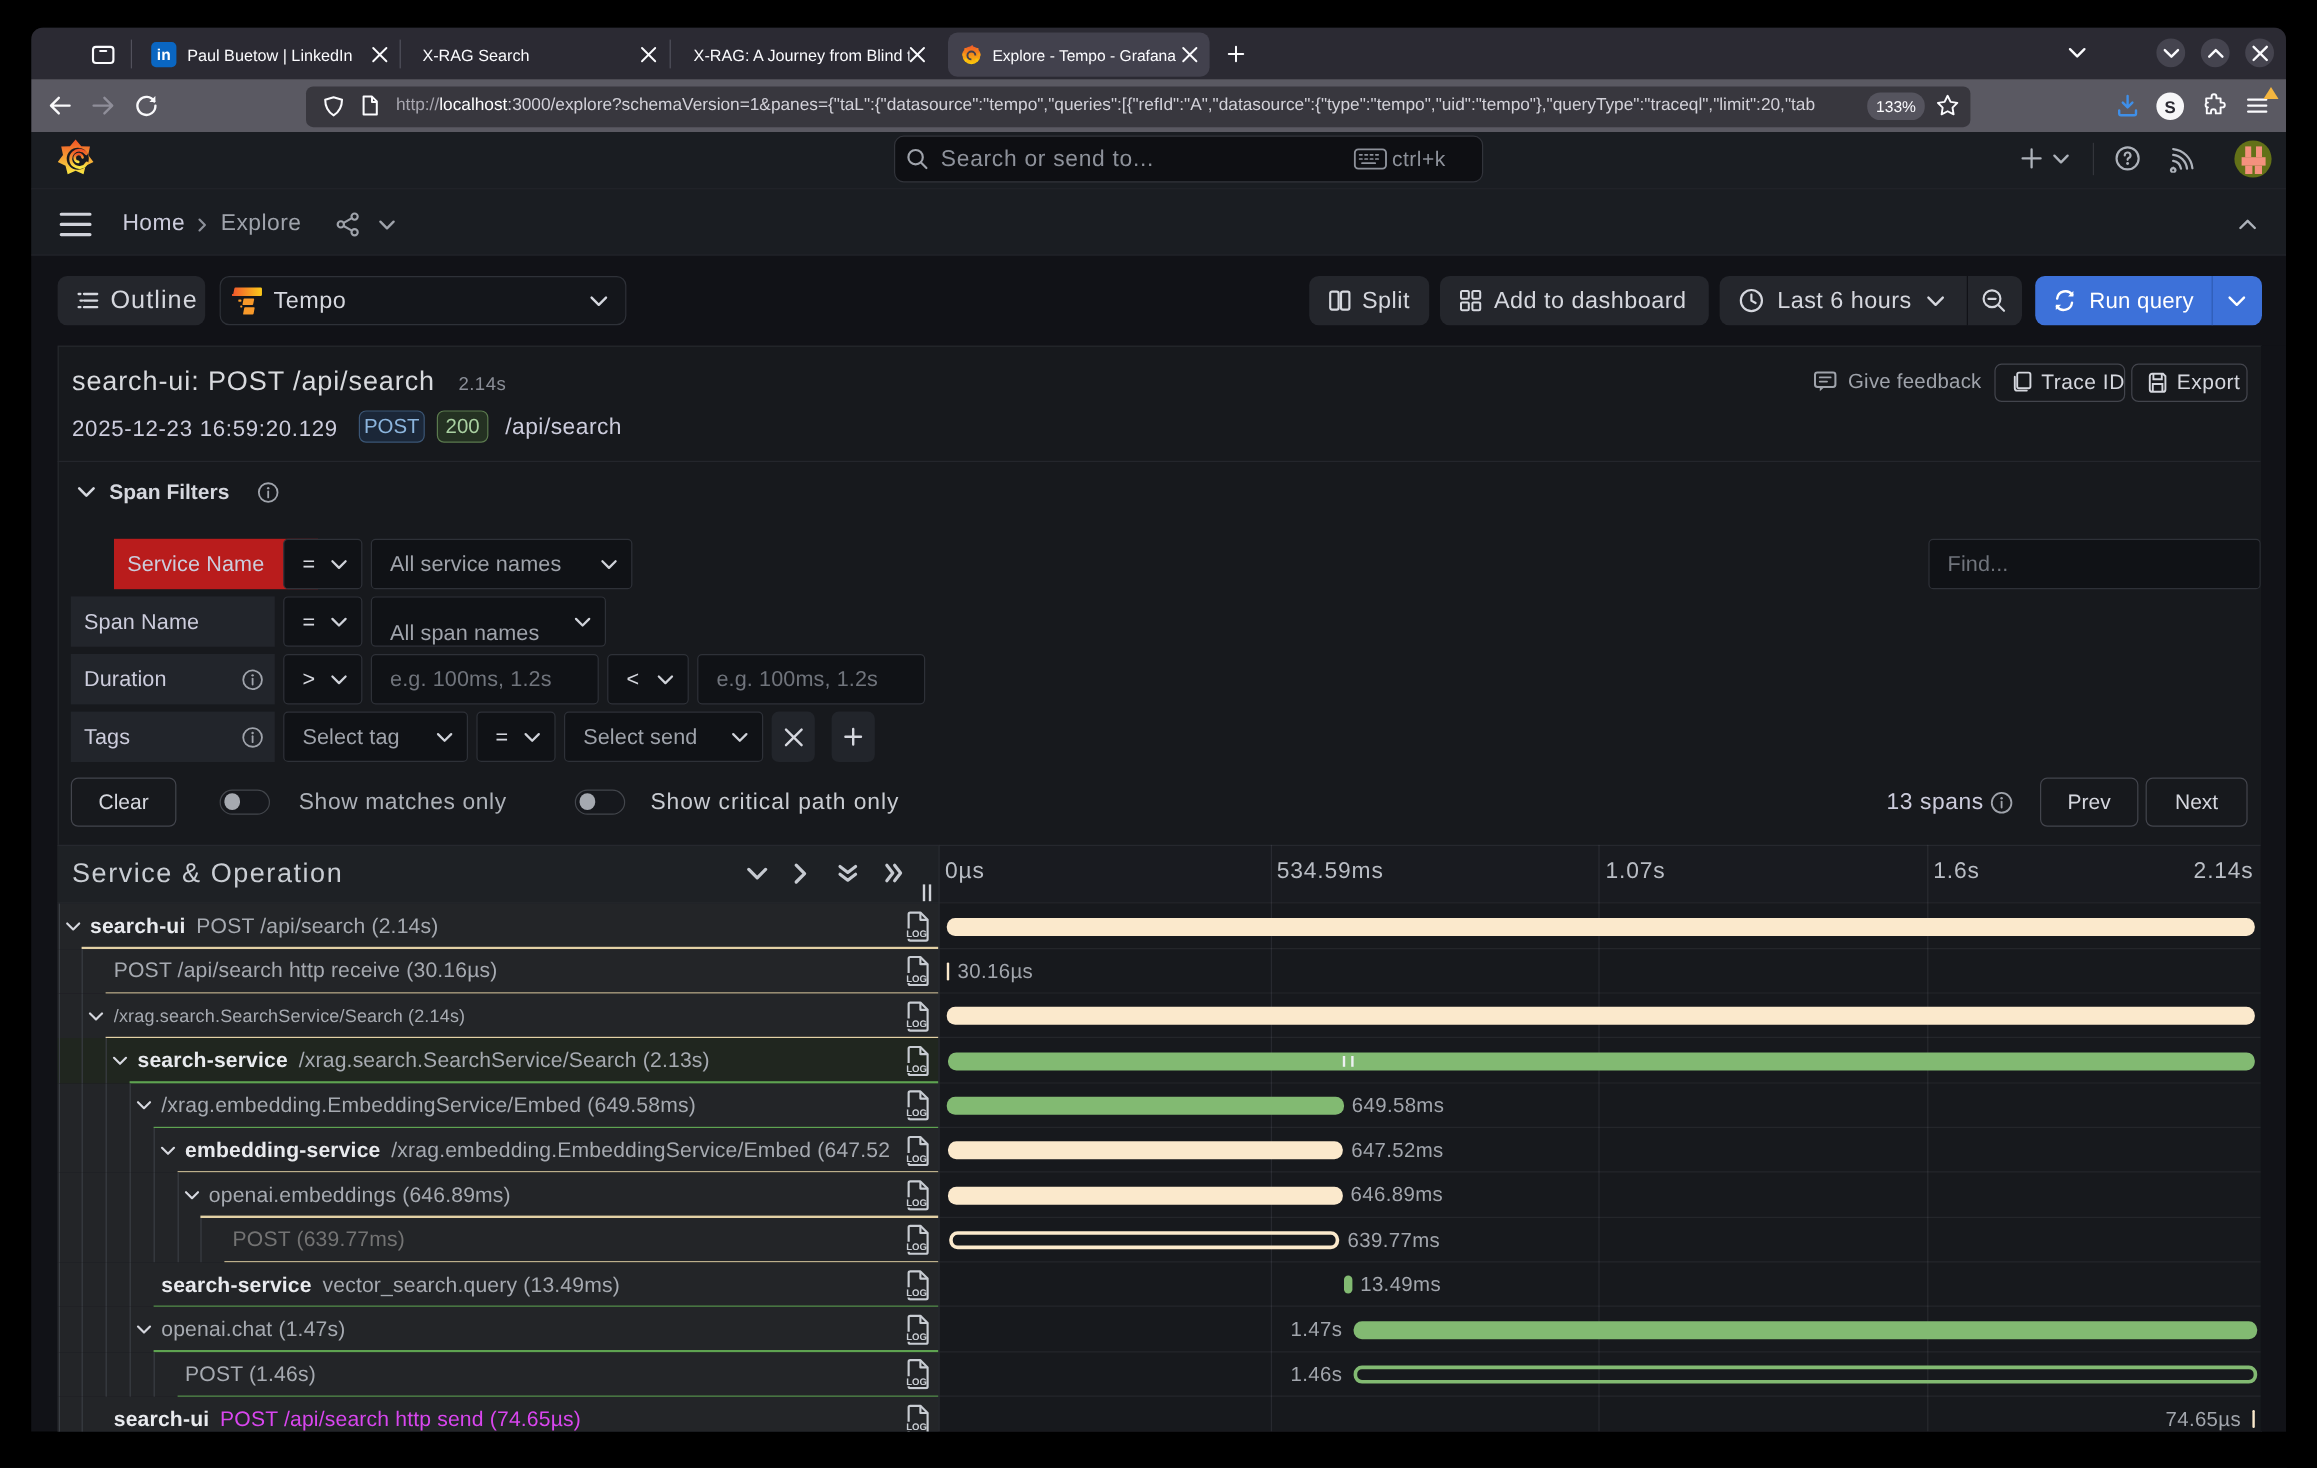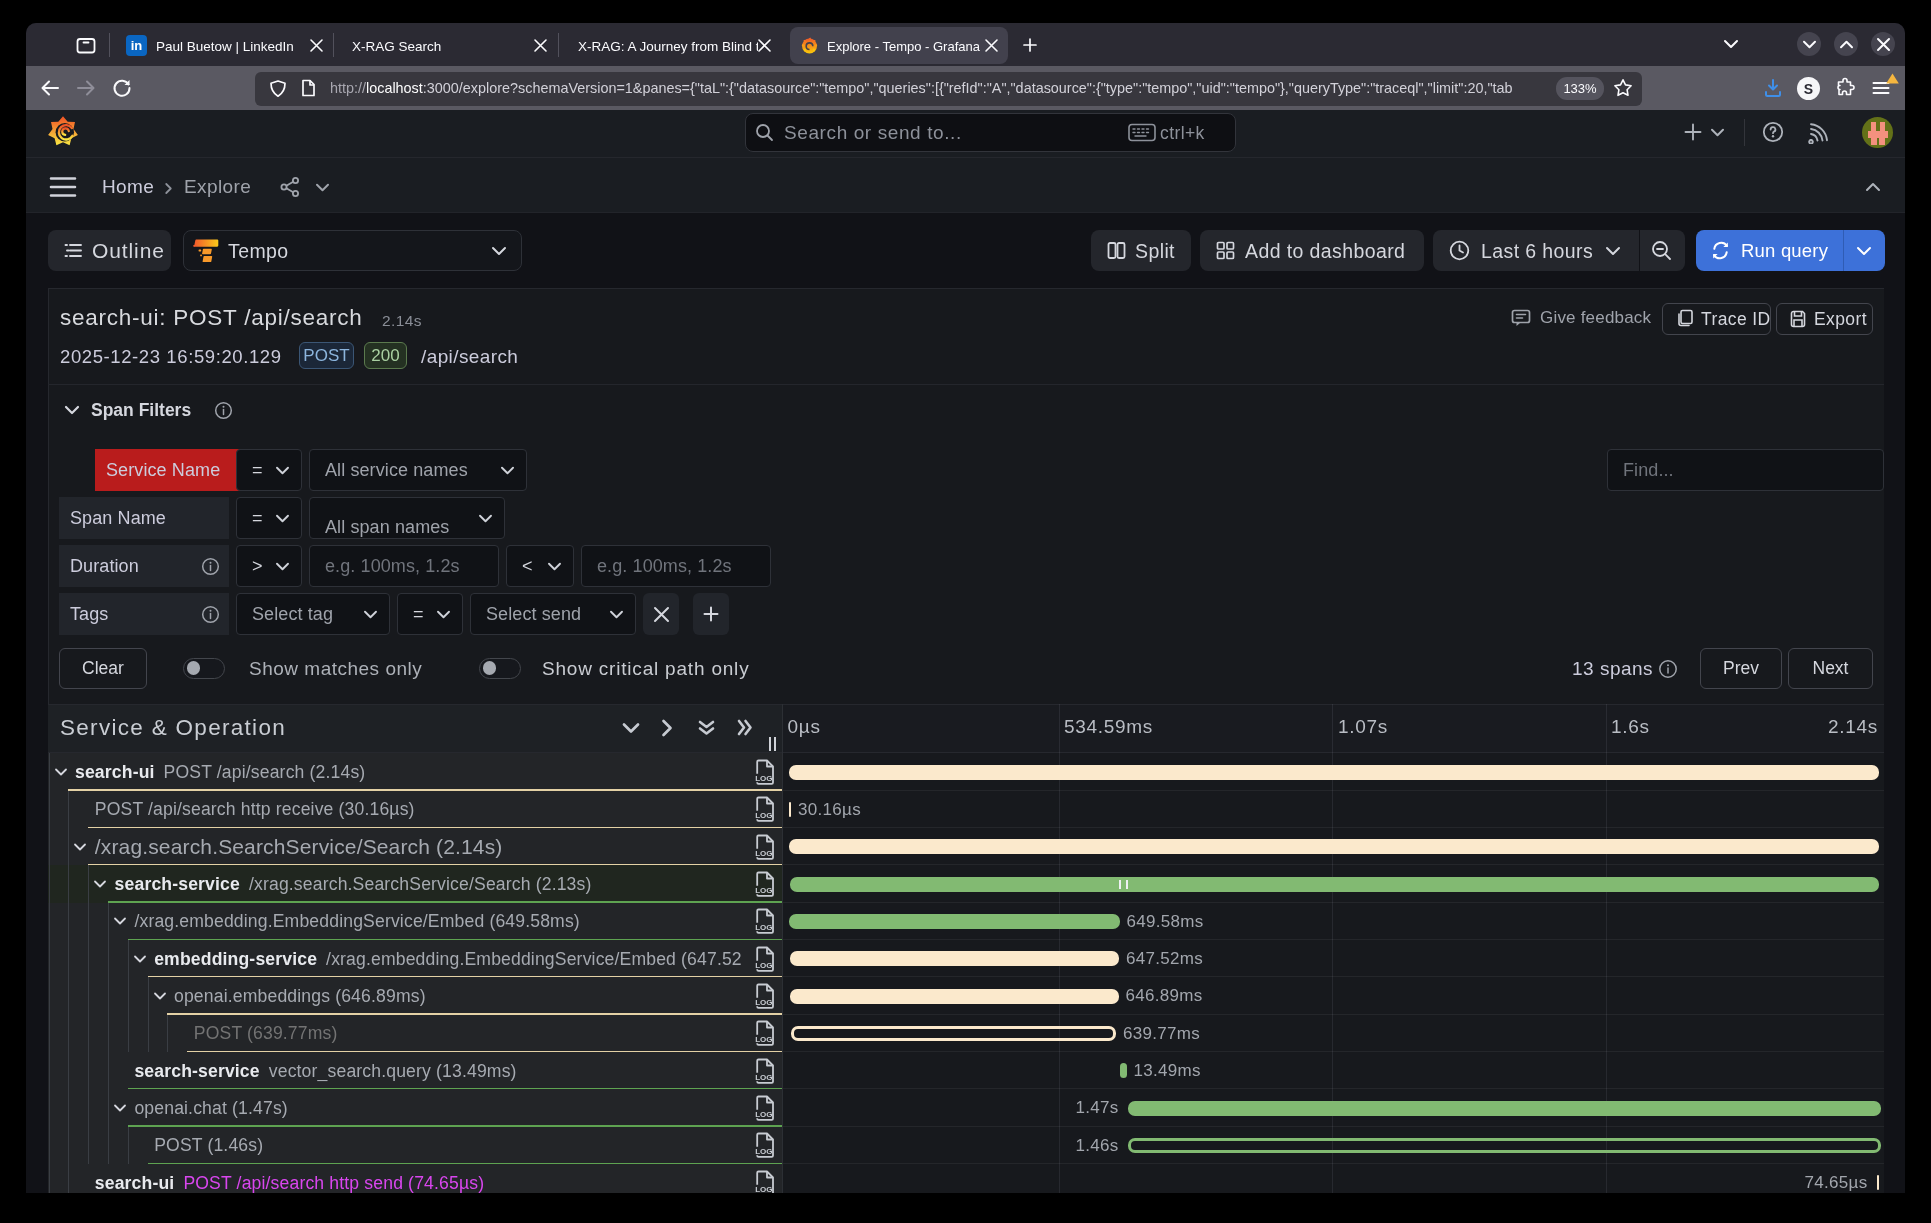--- a/index.html
+++ b/index.html
@@ -432,21 +432,21 @@
 <div class="abs" style="left:756px;top:767.6px;width:1102px;height:37.33px;border-bottom:1px solid rgba(210,210,230,0.07);"></div>
 <div class="abs" style="left:762.5px;top:778.8px;width:2.5px;height:15px;background:#fbe9cc;border-radius:2px;"></div>
 <div class="abs" style="left:772.0px;top:786.8px;transform:translateY(-50%);font-size:17px;color:#a2a6ad;font-weight:400;letter-spacing:0.3px;white-space:nowrap;">30.16µs</div>
 <div class="abs" style="left:22px;top:805.0px;width:734px;height:37.33px;background:#232528;"></div>
 <div class="abs" style="left:62.1px;top:841.1px;width:693.9px;height:1.2px;background:#e3d1a5;"></div>
 <div class="abs" style="left:22.5px;top:805.0px;width:1px;height:37.33px;background:#3a3e44;"></div>
 <div class="abs" style="left:42.3px;top:805.0px;width:1px;height:37.33px;background:#3a3e44;"></div>
 <div class="abs" style="left:47.3px;top:816.6px;width:14px;height:14px;"><svg width="14" height="14" viewBox="0 0 14 14" fill="none" xmlns="http://www.w3.org/2000/svg">
         <path d="M 2.0 4.5 L 7.0 9.5 L 12.0 4.5" stroke="#d5d7de" stroke-width="1.8" stroke-linecap="round" stroke-linejoin="round"></path>
       </svg></div>
-<div class="abs" style="left:68.8px;top:823.6px;transform:translateY(-50%);font-size:21px;letter-spacing:0.15px;white-space:nowrap;max-width:657px;overflow:hidden;"><span style="color:#a6aab1;">/xrag.search.SearchService/Search (2.14s)</span></div>
+<div class="abs" style="left:68.8px;top:823.6px;transform:translateY(-50%);font-size:15px;letter-spacing:0.15px;white-space:nowrap;max-width:657px;overflow:hidden;"><span style="color:#a6aab1;">/xrag.search.SearchService/Search (2.14s)</span></div>
 <div class="abs" style="left:726px;top:810.6px;width:25px;height:26px;"><svg width="25" height="26" viewBox="0 0 25 26" fill="none" xmlns="http://www.w3.org/2000/svg">
         <path d="M6.5 1.5 h8.5 l6 6 v16 a1.3 1.3 0 0 1-1.3 1.3 H6.5 a1.3 1.3 0 0 1-1.3-1.3 V2.8 a1.3 1.3 0 0 1 1.3-1.3 Z" stroke="#c8ccd2" stroke-width="1.8" fill="none" stroke-linejoin="round"></path>
         <path d="M15 1.5 v6 h6" stroke="#c8ccd2" stroke-width="1.8" fill="none" stroke-linejoin="round"></path>
         <rect x="2" y="14.8" width="13.6" height="8.4" rx="2" fill="#232528"></rect>
         <text x="3.2" y="22" font-family="Liberation Sans,sans-serif" font-size="8" font-weight="700" fill="#c8ccd2">LOG</text>
       </svg></div>
 <div class="abs" style="left:756px;top:805.0px;width:1102px;height:37.33px;border-bottom:1px solid rgba(210,210,230,0.07);"></div>
 <div class="abs" style="left:762.5px;top:816.2px;width:1090.0px;height:15px;background:#fbe9cc;border-radius:7px;"></div>
 <div class="abs" style="left:22px;top:842.3px;width:734px;height:37.33px;background:#20261f;"></div>
 <div class="abs" style="left:81.9px;top:878.4px;width:674.1px;height:1.2px;background:#5ea351;"></div>

